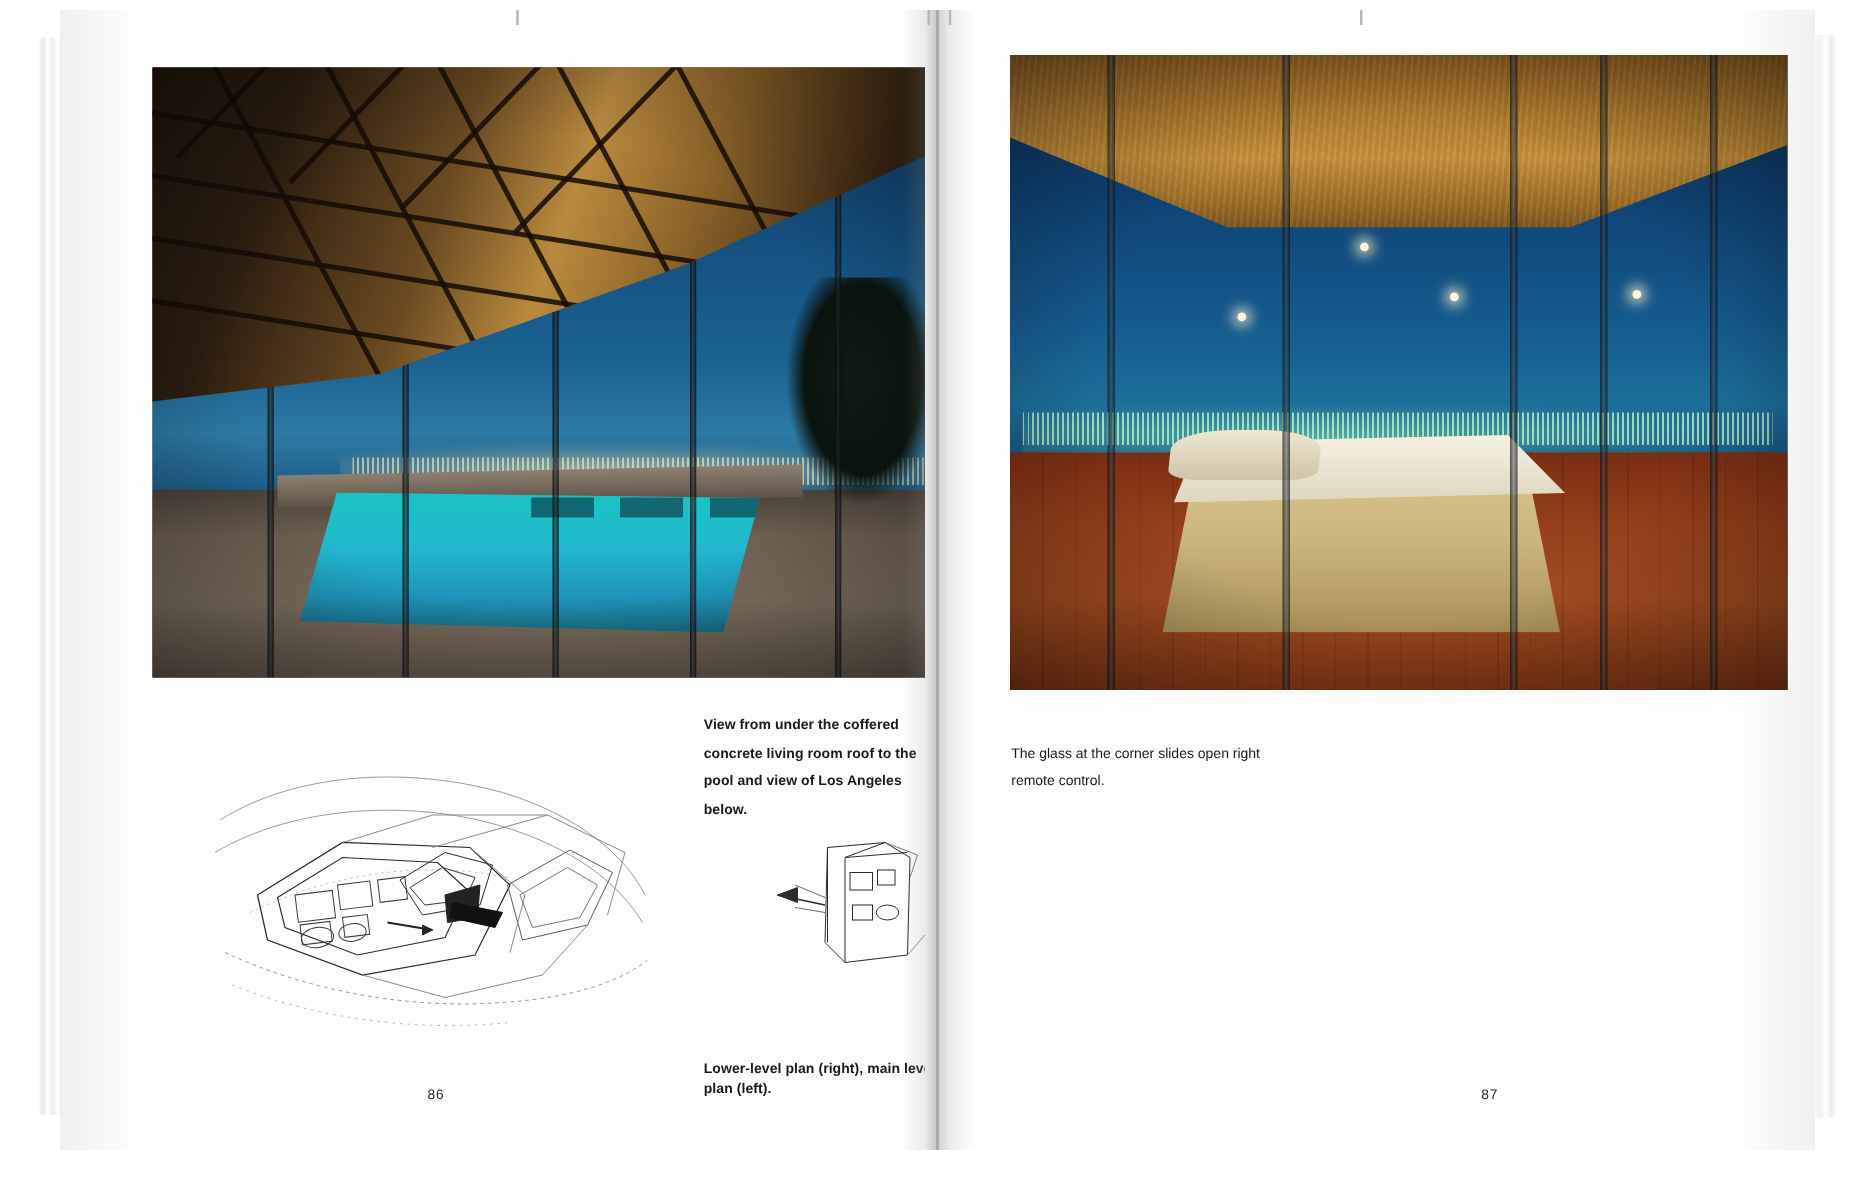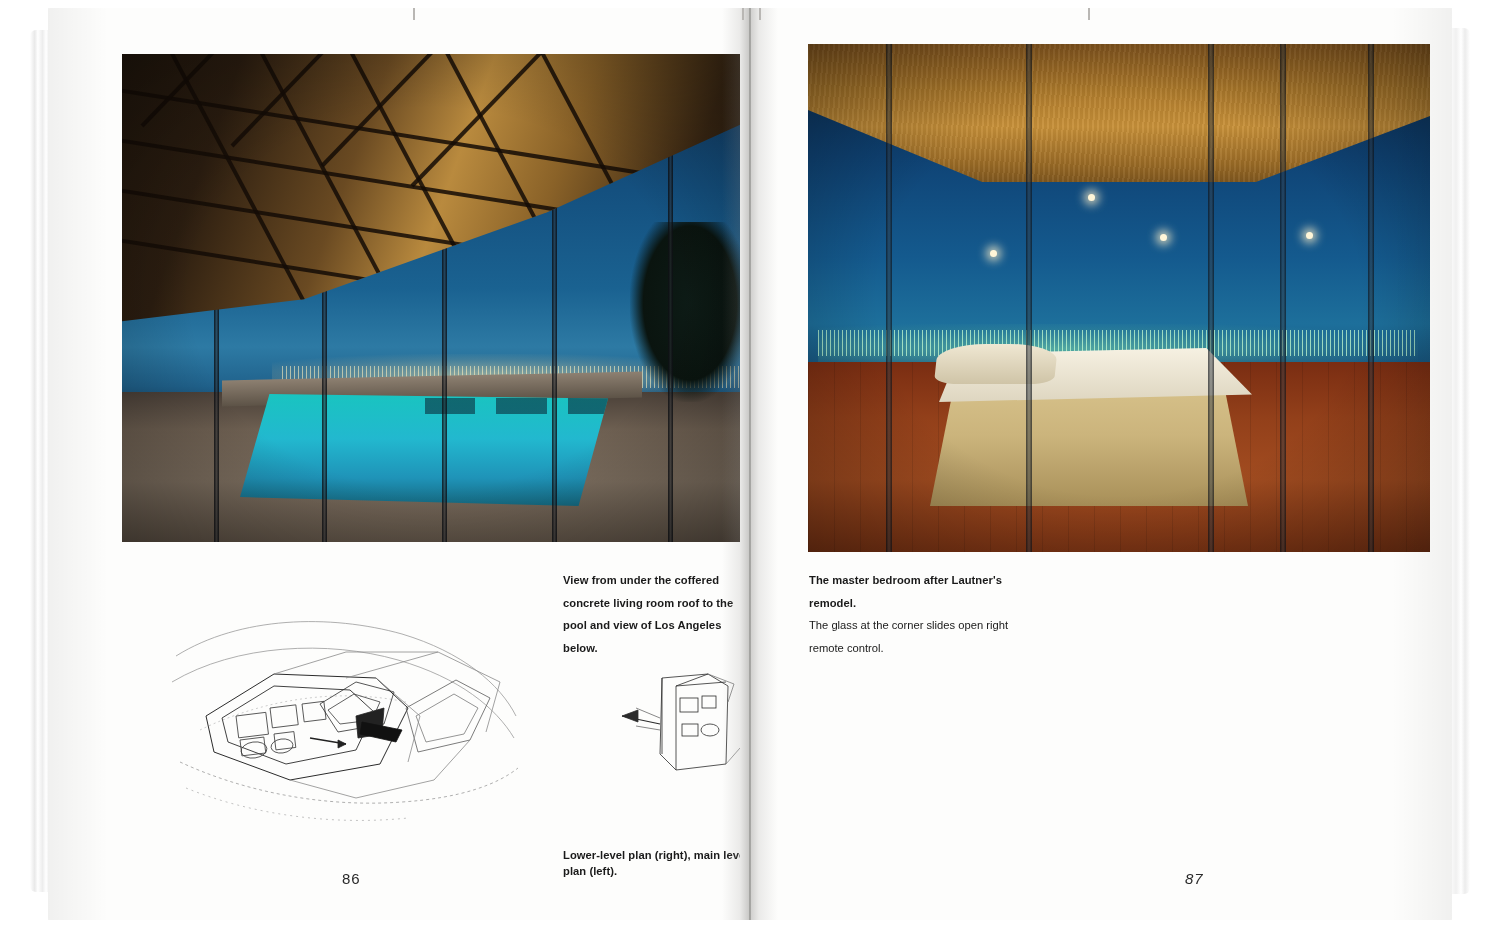--- a/index.html
+++ b/index.html
@@ -327,27 +327,27 @@
     left: 533px;
     top: 845px;
     width: 210px;
     font-size: 11.2px;
     font-weight: bold;
   }
 
   .folio {
     position: absolute;
     font-family: "Liberation Sans", sans-serif;
-    font-size: 15px;
+    font-size: 11px;
     color: #2a2a2a;
     letter-spacing: .06em;
     text-align: center;
   }
   #folio-left  { left: 312px; top: 868px; }
-  #folio-right { left: 1163px; top: 868px; font-style: italic; }
+  #folio-right { left: 1163px; top: 868px; }
 </style>
 </head>
 <body>
 
 <div class="spread">
 
   <div class="book">
 
     <div class="page-edge-left"></div>
     <div class="page-edge-right"></div>
@@ -484,21 +484,21 @@
 
         <div class="lamp" style="left:280px; top:150px;"></div>
         <div class="lamp" style="left:182px; top:206px;"></div>
         <div class="lamp" style="left:352px; top:190px;"></div>
         <div class="lamp" style="left:498px; top:188px;"></div>
 
         <div class="vignette"></div>
       </div>
 
       <div class="caption" id="caption-bedroom" style="left:69px; top:560px;">
-        <span class="ttl">The master bedroom after Lautner's remodel.</span><br>
+        <br>
         <span class="body">The glass at the corner slides open right remote control.</span>
       </div>
 
       <div class="folio" id="folio-right" style="left:445px; top:862px;">87</div>
     </div>
 
     <div class="page-shade-left"></div>
     <div class="page-shade-right"></div>
     <div class="gutter"></div>
     <div class="gutter-line"></div>

